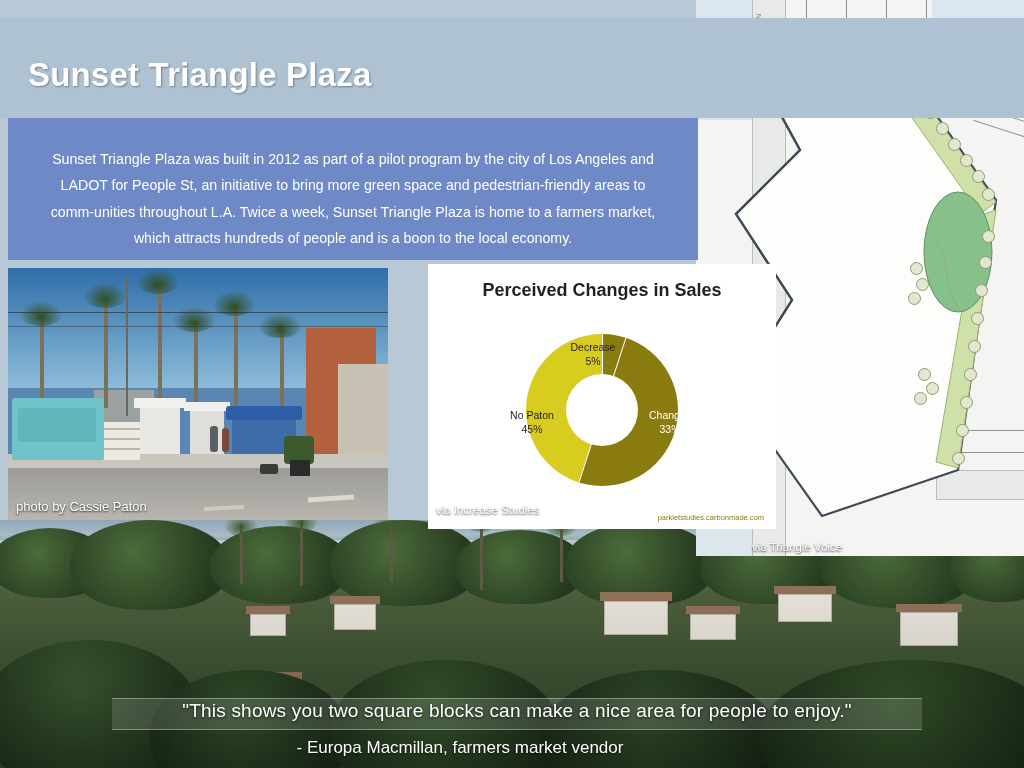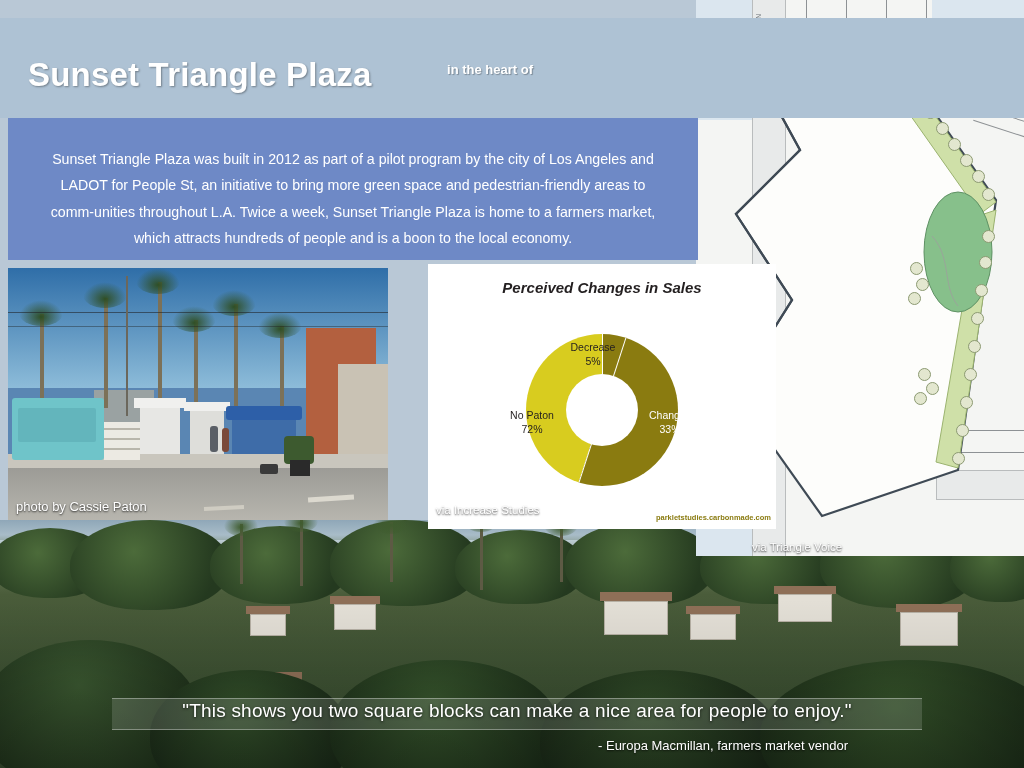--- a/index.html
+++ b/index.html
@@ -120,22 +120,22 @@
     position:absolute; left:8px; bottom:6px; color:#ffffff; font-size:13px;
     text-shadow:0 1px 2px rgba(0,0,0,.8);
   }
 
   
   .chart-card {
     position:absolute; left:428px; top:264px; width:348px; height:265px;
     background:#ffffff;
   }
   .chart-title {
-    text-align:center; color:#231f20; font-weight:bold; font-size:15px;
-    padding-top:14px; line-height:1.35;font-style:italic;
+    text-align:center; color:#231f20; font-weight:bold; font-size:18px;
+    padding-top:14px; line-height:1.35;
   }
   .donut-wrap { position:absolute; left:50%; top:70px; transform:translateX(-50%);
     width:152px; height:152px; }
   .donut {
     width:152px; height:152px; border-radius:50%;
     background:conic-gradient(
       #8a7b10 0deg 18deg,
       #8a7b10 18deg 198deg,
       #d8cc1f 198deg 360deg);
   }
@@ -149,21 +149,21 @@
   }
   .lbl { position:absolute; font-size:10.5px; line-height:1.35; text-align:center; }
   .lbl-decrease { left:548px; top:340px; width:90px; color:#231f20; }
   .lbl-nochange { left:492px; top:408px; width:80px; color:#231f20; }
   .lbl-increase { left:630px; top:408px; width:80px; color:#ffffff; }
   .chart-credit {
     position:absolute; left:436px; top:504px; color:#ffffff; font-size:11.5px;
     text-shadow:0 1px 2px rgba(0,0,0,.75);
   }
   .chart-url {
-    position:absolute; right:5px; bottom:7px; color:#8a7b10; font-size:7.5px;font-weight:bold;
+    position:absolute; right:12px; bottom:7px; color:#8a7b10; font-size:7.5px;
   }
   .chart-shadow-band {
     position:absolute; left:428px; top:494px; width:348px; height:35px;
     background:#41536b;
   }
 
   
   .lv-credit {
     position:absolute; left:752px; top:541px; color:#ffffff; font-size:11.5px;
     text-shadow:0 1px 2px rgba(0,0,0,.8);
@@ -175,23 +175,23 @@
     background:rgba(255,255,255,.14);
     border-top:1px solid rgba(255,255,255,.35);
     border-bottom:1px solid rgba(255,255,255,.35);
   }
   .quote-text {
     position:absolute; left:112px; top:700px; width:810px; text-align:center;
     color:#ffffff; font-size:19px; letter-spacing:.2px;
     text-shadow:0 1px 3px rgba(0,0,0,.7);
   }
   .quote-attr {
-    position:absolute; left:120px; top:738px; width:810px; text-align:right;
+    position:absolute; left:96px; top:738px; width:810px; text-align:center;
     padding-right:82px;
-    color:#ffffff; font-size:13px;
+    color:#ffffff; font-size:17px;
     text-shadow:0 1px 2px rgba(0,0,0,.7);
   }
 </style>
 </head>
 <body>
 
 <div class="bg-photo">
   <div class="fogband" style="top:20px;"></div>
 
   <div class="tree" style="left:-10px; top:8px; width:120px; height:70px;"></div>
@@ -310,21 +310,20 @@
 
   <div class="sp-vtext" style="left:22px; top:36px; transform:rotate(90deg);">RESTAURANT</div>
   <div class="sp-vtext" style="left:66px; top:14px; transform:rotate(90deg);">NURSERY</div>
 </div>
 
 <div class="top-band"></div>
 <div class="title-wrap">
   <div class="plaza-title">Sunset Triangle Plaza</div>
 </div>
 <div class="subtitle">
-  <div>in the heart of</div>
 </div>
 
 <div class="desc-box">
   <span>Sunset Triangle Plaza was built in 2012 as part of a pilot program by the city of Los Angeles and LADOT for People St, an initiative to bring more green space and pedestrian-friendly areas to comm-unities throughout L.A. Twice a week, Sunset Triangle Plaza is home to a farmers market, which attracts hundreds of people and is a boon to the local economy.</span>
 </div>
 
 <div class="market-photo">
   <div class="mp-sky"></div>
 
   <div class="mp-bldg" style="left:298px; top:60px; width:70px; height:128px;"></div>
@@ -392,21 +391,21 @@
   </div>
   <div class="chart-url">parkletstudies.carbonmade.com</div>
 </div>
 
 <div class="lbl lbl-decrease">
   <div>Decrease</div>
   <div>5%</div>
 </div>
 <div class="lbl lbl-nochange">
   <div>No Paton</div>
-  <div>72%</div>
+  <div>45%</div>
 </div>
 <div class="lbl lbl-increase">
   <div>Changes</div>
   <div>33%</div>
 </div>
 <div class="chart-credit">via Increase Studies</div>
 
 <div class="lv-credit">via Triangle Voice</div>
 
 <div class="quote-bar"></div>

